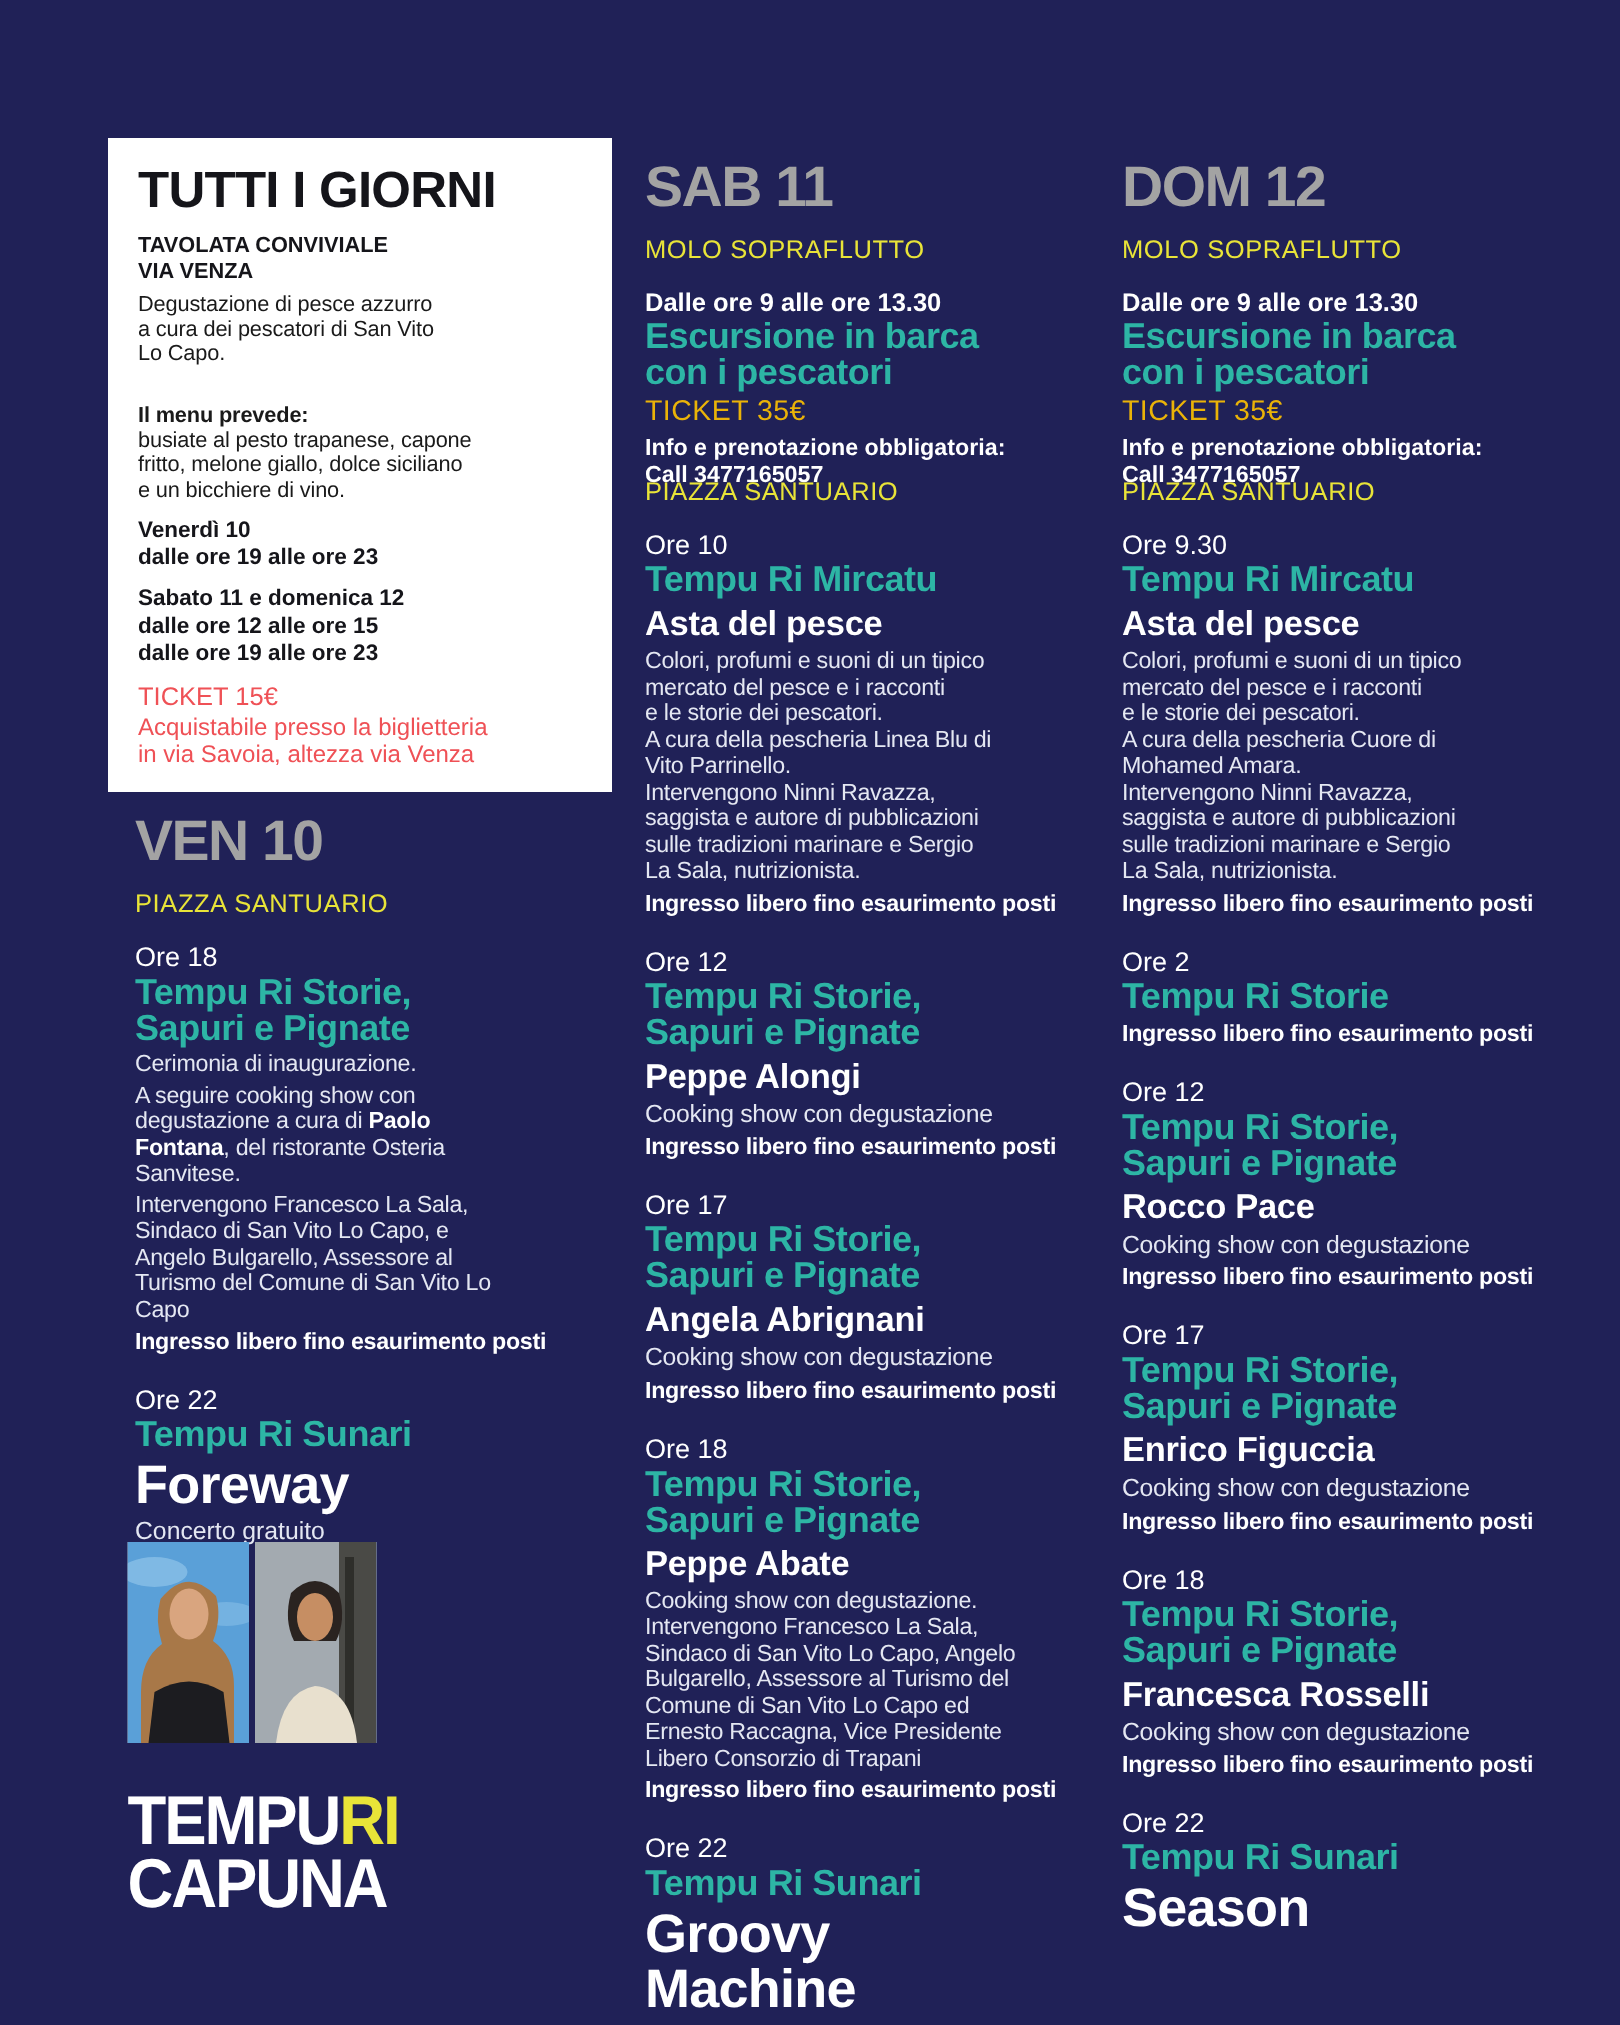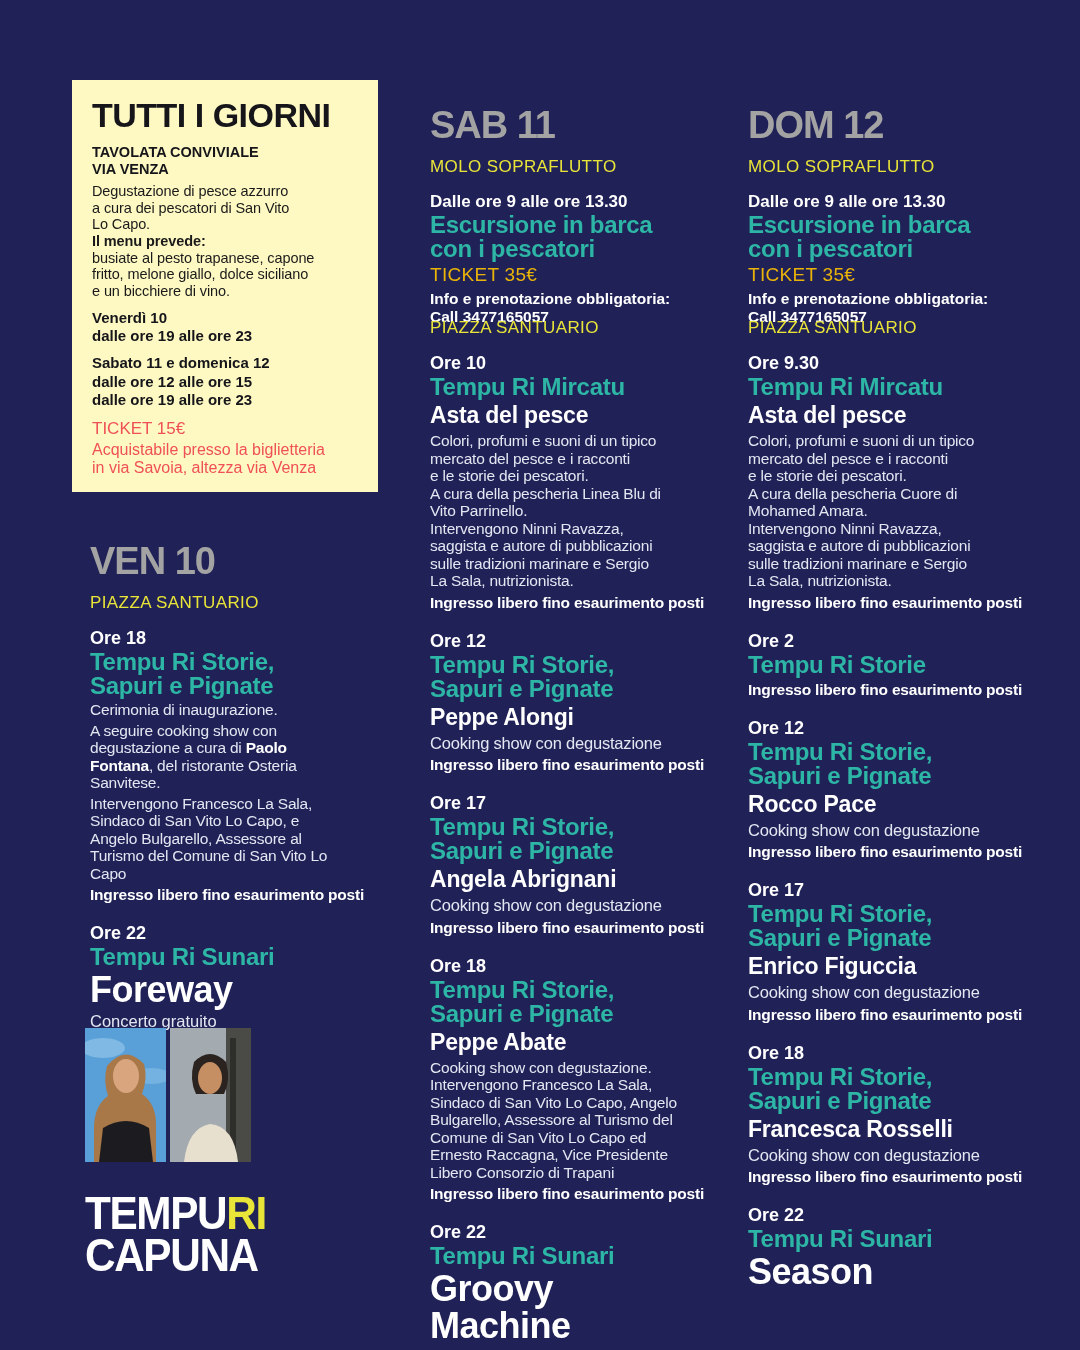--- a/index.html
+++ b/index.html
@@ -5,40 +5,40 @@
   html,body{margin:0;padding:0;background:#10123a;}
   .poster{position:relative;width:1080px;height:1350px;background:#202157;overflow:hidden;
           font-family:"Liberation Sans",sans-serif;}
   .poster *{margin:0;padding:0;box-sizing:border-box;}
 
   .abs{position:absolute;}
 
   
   .day{font-size:38px;font-weight:700;color:#a3a3a3;letter-spacing:-1px;margin:0 0 10px;}
   .venue{font-size:17px;font-weight:500;color:#e9e438;letter-spacing:.4px;margin:0 0 15px;}
-  .time{font-size:18px;font-weight:700;color:#ffffff;}
+  .time{font-size:18px;font-weight:400;color:#ffffff;}
   .etitle{font-size:24px;font-weight:800;color:#2db5a5;line-height:1.0;letter-spacing:-.3px;
           margin:1px 0 3px;white-space:pre-line;}
   .ename{font-size:23px;font-weight:800;color:#ffffff;letter-spacing:-.2px;margin:0 0 3px;}
   .body{font-size:15.5px;line-height:1.13;color:#e4e7f2;white-space:pre-line;margin:0 0 3px;letter-spacing:-.2px;}
   .b{font-weight:800;color:#ffffff;}
   .note{font-size:15.5px;font-weight:800;color:#ffffff;margin-top:4px;letter-spacing:-.2px;}
   .sub{font-size:16.5px;color:#e4e7f2;margin-top:2px;}
   .artist{font-size:36px;font-weight:800;color:#ffffff;line-height:1.02;letter-spacing:-.5px;margin:2px 0 3px;white-space:pre-line;}
   .event{margin:0 0 19px;}
   .bold-line{font-size:17px;font-weight:800;color:#ffffff;white-space:pre-line;line-height:1.18;}
   .ticket-big{font-size:19px;font-weight:400;color:#eab308;letter-spacing:.3px;margin:2px 0 4px;}
 
   
-  .ybox{left:72px;top:80px;width:306px;background:#fef9c3;padding:16px 20px 14px;}
+  .ybox{left:72px;top:92px;width:336px;background:#ffffff;padding:16px 20px 14px;}
   .box-title{font-size:34px;font-weight:900;color:#15151a;letter-spacing:-.5px;margin:0 0 9px;}
   .venue-b{font-size:14.5px;font-weight:600;color:#15151a;line-height:1.17;white-space:pre-line;margin:0 0 5px;}
   .red-title{font-size:20px;font-weight:800;color:#ef5156;line-height:1.07;white-space:pre-line;margin:0 0 3px;}
   .b-body{font-size:14.5px;color:#1a1a1a;line-height:1.15;white-space:pre-line;letter-spacing:-.1px;}
-  .b-bold{font-weight:800;}
+  .b-bold{font-weight:800;margin-top:24px;}
   .sched{font-size:15px;font-weight:800;color:#15151a;line-height:1.22;white-space:pre-line;margin:9px 0 0;}
   .ticket-red{font-size:17px;font-weight:500;color:#ef5156;margin:10px 0 2px;}
   .red-info{font-size:16px;color:#ef5156;line-height:1.14;white-space:pre-line;}
 
   
   .ven-lower{left:90px;top:540px;width:305px;}
   .mid-a{left:430px;top:104px;width:302px;}
   .mid-b{left:430px;top:318px;width:302px;}
   .right-a{left:748px;top:104px;width:292px;}
   .right-b{left:748px;top:318px;width:292px;}

